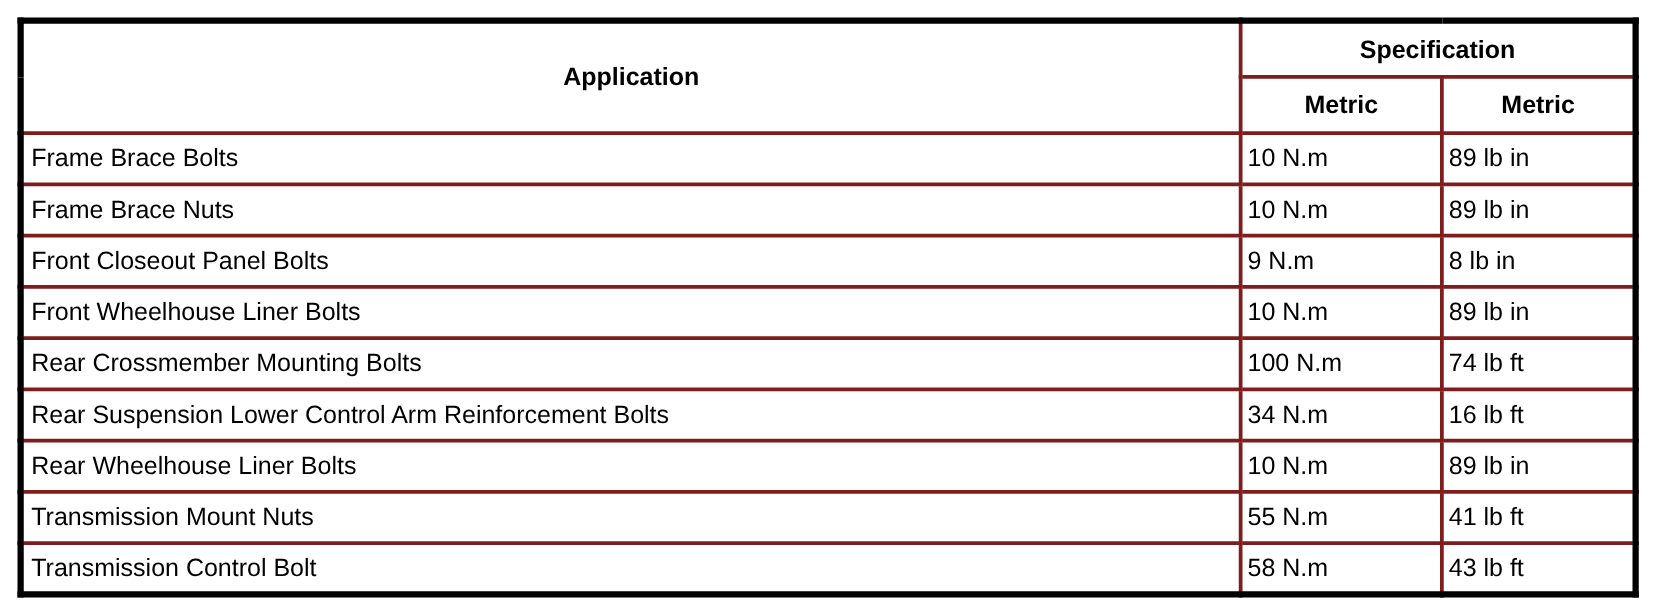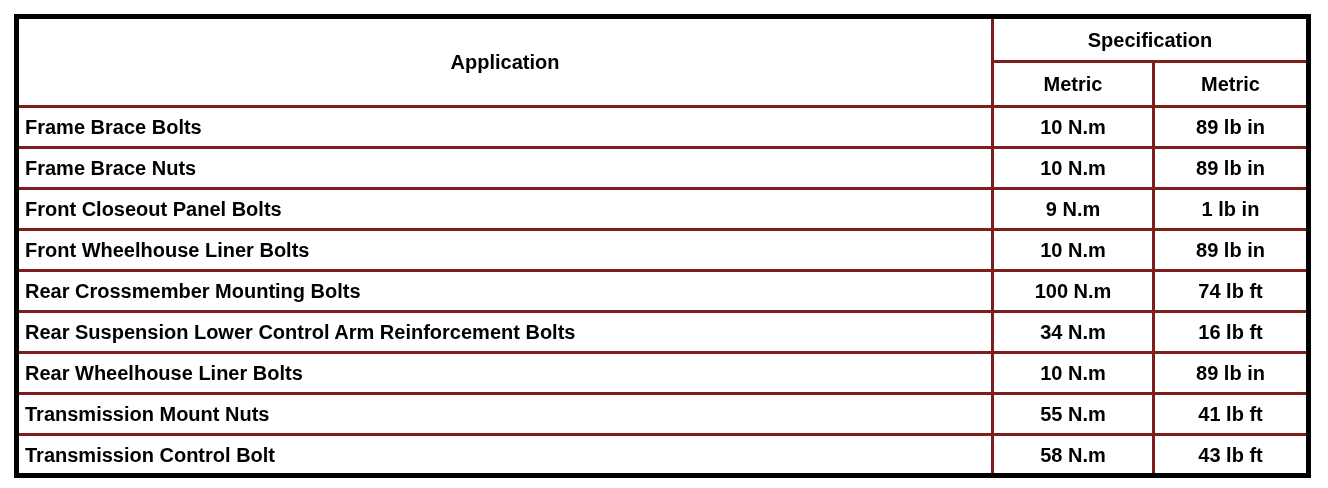--- a/index.html
+++ b/index.html
@@ -40,28 +40,28 @@
   .spec-table th {
     font-weight: bold;
     text-align: center;
     vertical-align: middle;
   }
   .col-app { width: 976px; }
   .col-metric { width: 161px; }
   .col-english { width: 155px; }
   .hdr-row-1 { height: 45px; }
   .hdr-row-2 { height: 45px; }
-  .data-row { height: 41px; font-weight: bold; }
+  .data-row { height: 41px; }
   .spec-table td.app {
     text-align: left;
     vertical-align: middle;
     padding: 2px 6px;
   }
   .spec-table td.val {
-    text-align: center;
+    text-align: left;
     vertical-align: middle;
     padding: 2px 4px;
   }
 </style>
 </head>
 <body>
 
 <div class="page">
   <table class="spec-table">
     <colgroup>
@@ -86,21 +86,21 @@
         <td class="val">89 lb in</td>
       </tr>
       <tr class="data-row">
         <td class="app">Frame Brace Nuts</td>
         <td class="val">10 N.m</td>
         <td class="val">89 lb in</td>
       </tr>
       <tr class="data-row">
         <td class="app">Front Closeout Panel Bolts</td>
         <td class="val">9 N.m</td>
-        <td class="val">1 lb in</td>
+        <td class="val">8 lb in</td>
       </tr>
       <tr class="data-row">
         <td class="app">Front Wheelhouse Liner Bolts</td>
         <td class="val">10 N.m</td>
         <td class="val">89 lb in</td>
       </tr>
       <tr class="data-row">
         <td class="app">Rear Crossmember Mounting Bolts</td>
         <td class="val">100 N.m</td>
         <td class="val">74 lb ft</td>

